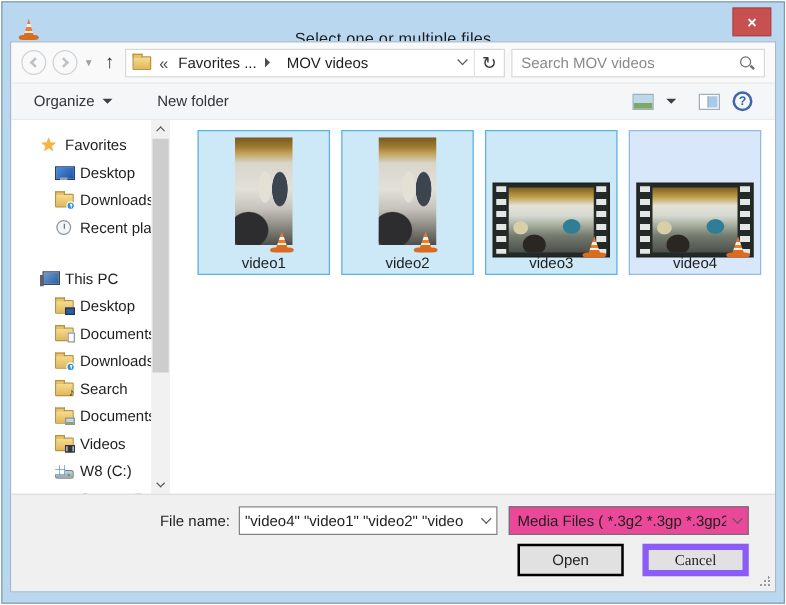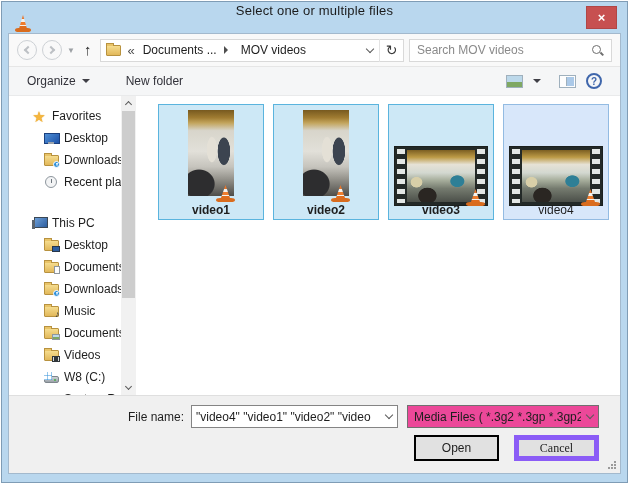--- a/index.html
+++ b/index.html
@@ -6,21 +6,21 @@
   html,body { width:629px; height:484px; background:#fff; font-family:"Liberation Sans", sans-serif; }
 
   .window {
     position:relative; width:627px; height:482px; margin:1px 0 0 1px;
     background:#b9d7ee; border:1px solid #7f9cb5;
   }
 
   
   .titlebar { position:relative; height:31px; display:flex; align-items:center; }
   .title-text {
-    position:absolute; left:0; right:0; top:1px; text-align:center;
+    position:absolute; left:0; right:0; top:21px; text-align:center;
     font-size:13px; color:#1b1b1b; letter-spacing:.2px;
   }
   .app-icon { position:absolute; left:13px; top:6px; width:16px; height:17px; }
   .close-btn {
     position:absolute; right:10px; top:4px; width:31px; height:23px;
     background:#c75050; color:#fff; border:1px solid #b04646;
     display:flex; align-items:center; justify-content:center;
     font-size:13px; font-weight:bold; cursor:pointer; z-index:5;
   }
 
@@ -147,21 +147,21 @@
   .vs-btn.up .chev { transform:rotate(-135deg); margin-top:3px; }
   .vs-btn.down .chev { transform:rotate(45deg); margin-bottom:3px; }
   .vs-thumb { position:absolute; left:1px; top:15px; width:13px; height:187px; background:#cdcdcd; cursor:pointer; }
 
   
   .files { flex:1 1 auto; background:#fff; padding:8px 0 0 22px; display:flex; align-items:flex-start; gap:9px; min-width:0; }
   .tile {
     width:106px; height:116px; position:relative; cursor:pointer;
     display:flex; flex-direction:column; align-items:center;
   }
-  .tile.sel   { background:#cde8f6; border:1px solid #5ab4de;font-weight:bold; }
+  .tile.sel   { background:#cde8f6; border:1px solid #5ab4de; }
   .tile.focus { background:#d8e7fa; border:1px solid #93bbe2; }
   .tile .tname { position:absolute; bottom:2px; left:0; right:0; text-align:center; font-size:12px; color:#1e1e1e; }
 
   .thumb-portrait {
     width:46px; height:86px; margin-top:5px; position:relative;
     background:
       radial-gradient(ellipse 26px 24px at 24% 86%, #2d2d2f 58%, rgba(45,45,47,0) 62%),
       radial-gradient(ellipse 10px 22px at 78% 48%, #3c4450 60%, rgba(60,68,80,0) 65%),
       radial-gradient(ellipse 8px 20px at 52% 46%, #e4e0d6 60%, rgba(228,224,214,0) 66%),
       linear-gradient(180deg,#77591f 0%,#a07c32 9%,#c2a45c 15%,#d8d5cb 24%,#e2e0d9 48%,#c6c4bd 66%,#8e8c85 82%,#4e4d49 100%);
@@ -229,21 +229,21 @@
         </span>
       <span class="nav-circle">
           <span class="chev right"></span>
         </span>
       <span class="tiny-caret">▼</span>
       <span class="up-arrow">↑</span>
 
       <div class="address-group">
         <span class="crumb-folder"></span>
         <span class="crumb-text crumb-overflow">«</span>
-        <span class="crumb-text">Documents ...</span>
+        <span class="crumb-text">Favorites ...</span>
         <span class="crumb-sep"></span>
         <span class="crumb-text">MOV videos</span>
         <span class="addr-caret"><span class="chev"></span></span>
         <span class="refresh-btn">↻</span>
       </div>
 
       <div class="search-box">
         <input type="text" placeholder="Search MOV videos" style="">
         <span class="mag"></span>
       </div>
@@ -324,21 +324,21 @@
               </span>
             </span>
           <span class="lbl">Downloads</span>
         </div>
         <div class="side-row child">
           <span class="sicon">
               <span class="i-folder">
                 <span class="badge-note">♪</span>
               </span>
             </span>
-          <span class="lbl">Music</span>
+          <span class="lbl">Search</span>
         </div>
         <div class="side-row child">
           <span class="sicon">
               <span class="i-folder">
                 <span class="badge-pic"></span>
               </span>
             </span>
           <span class="lbl">Documents</span>
         </div>
         <div class="side-row child">

